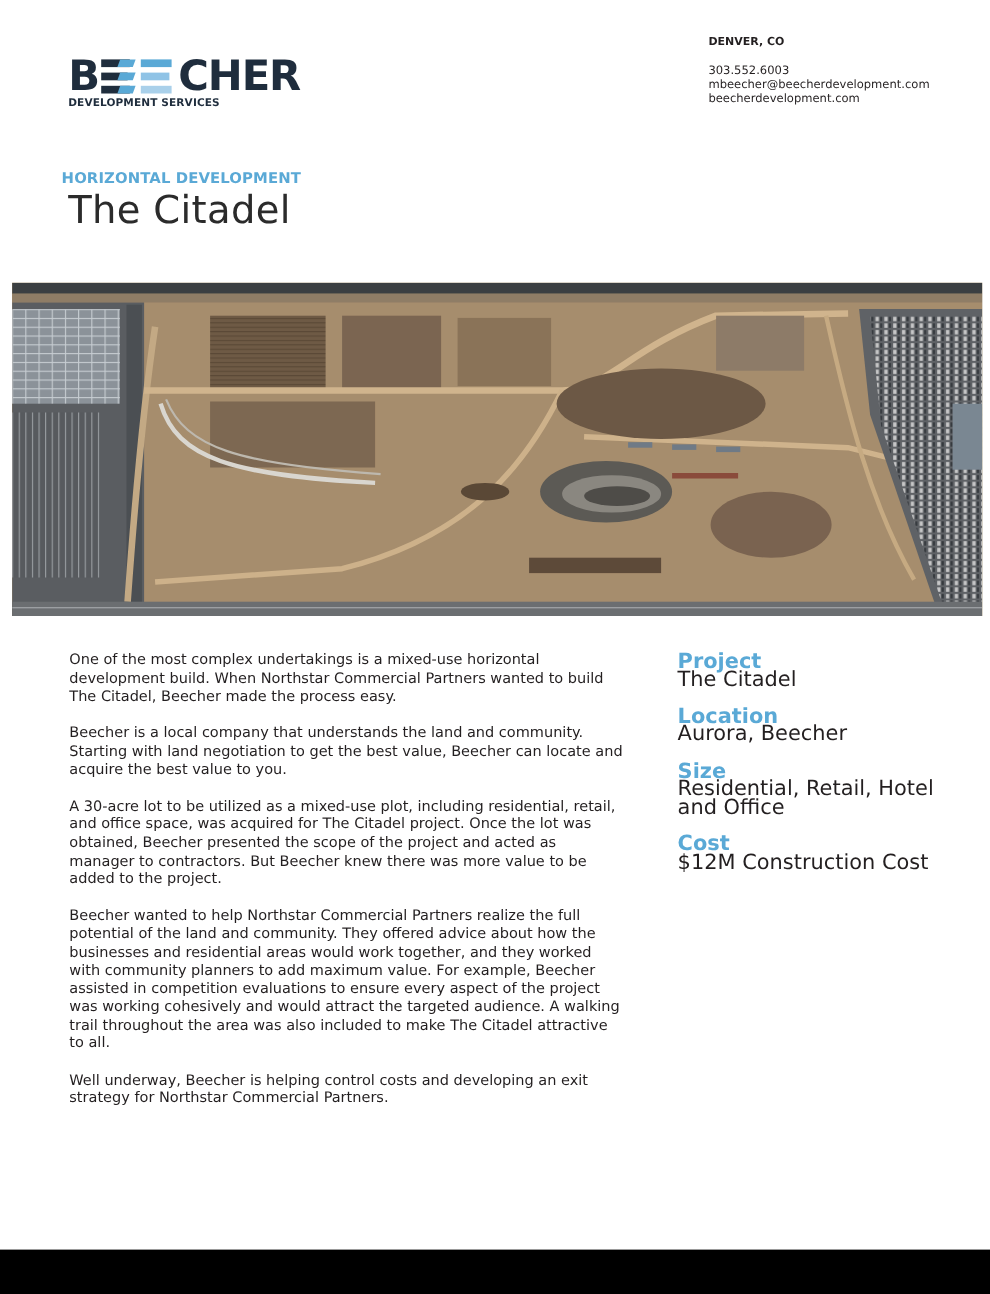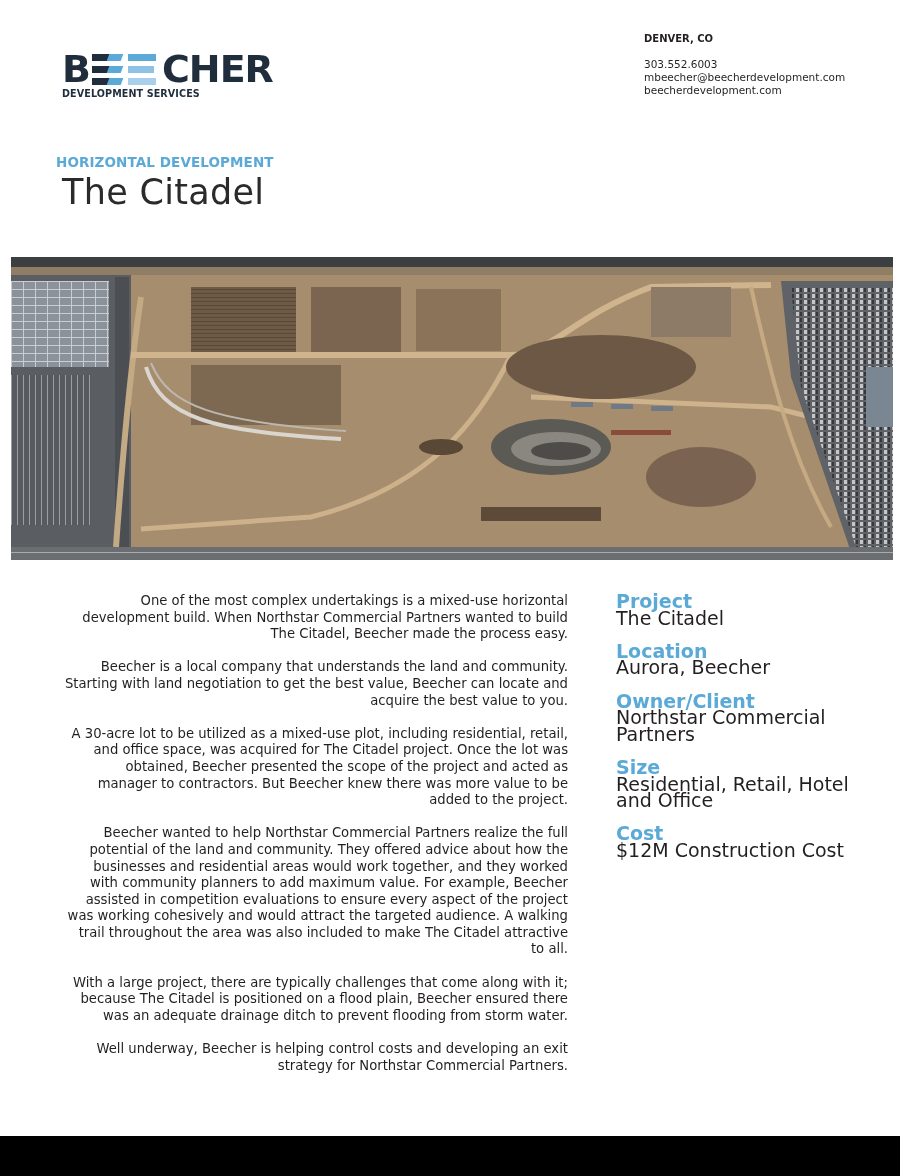--- a/index.html
+++ b/index.html
@@ -22,21 +22,21 @@
     
     .eyebrow { position: absolute; left: 56px; top: 154px; font-family: "DejaVu Sans", sans-serif; font-weight: bold; font-size: 13.5px; color: #5aa9d6; letter-spacing: 0.1px; }
     .title { position: absolute; left: 62px; top: 172px; font-family: "DejaVu Sans", sans-serif; font-weight: normal; font-size: 35px; color: #2b2b2b; letter-spacing: 0.3px; }
 
     
     .photo { position: absolute; left: 11px; top: 257px; width: 882px; height: 303px; overflow: hidden; background: #9a8568; }
     .photo svg { display: block; }
 
     
     .body-text { position: absolute; left: 63px; top: 593px; width: 505px; font-family: "DejaVu Sans", sans-serif; font-size: 13.2px; line-height: 16.6px; color: #231f20; }
-    .body-text p { margin-bottom: 16.6px; text-align: right; }
+    .body-text p { margin-bottom: 16.6px; }
 
     
     .facts { position: absolute; left: 616px; top: 593px; width: 270px; font-family: "DejaVu Sans", sans-serif; font-size: 19px; line-height: 16.6px; }
     .fact { margin-bottom: 16.6px; }
     .fact-label { color: #5aa9d6; font-weight: bold; display: block; }
     .fact-value { color: #231f20; display: block; }
 
     .footer-band { position: absolute; left: 0; top: 1136px; width: 900px; height: 40px; background: #000000; }
   </style>
 </head>
@@ -145,36 +145,31 @@
     <rect x="0" y="290" width="882" height="13" fill="#6b6e71"></rect>
     <rect x="0" y="295" width="882" height="1" fill="#a9acae"></rect>
   </svg>
 </div>
 
 <div class="body-text">
   <p>One of the most complex undertakings is a mixed-use horizontal development build. When Northstar Commercial Partners wanted to build The Citadel, Beecher made the process easy.</p>
   <p>Beecher is a local company that understands the land and community. Starting with land negotiation to get the best value, Beecher can locate and acquire the best value to you.</p>
   <p>A 30-acre lot to be utilized as a mixed-use plot, including residential, retail, and office space, was acquired for The Citadel project. Once the lot was obtained, Beecher presented the scope of the project and acted as manager to contractors. But Beecher knew there was more value to be added to the project.</p>
   <p>Beecher wanted to help Northstar Commercial Partners realize the full potential of the land and community. They offered advice about how the businesses and residential areas would work together, and they worked with community planners to add maximum value. For example, Beecher assisted in competition evaluations to ensure every aspect of the project was working cohesively and would attract the targeted audience. A walking trail throughout the area was also included to make The Citadel attractive to all.</p>
-  <p>With a large project, there are typically challenges that come along with it; because The Citadel is positioned on a flood plain, Beecher ensured there was an adequate drainage ditch to prevent flooding from storm water.</p>
   <p>Well underway, Beecher is helping control costs and developing an exit strategy for Northstar Commercial Partners.</p>
 </div>
 
 <div class="facts">
   <div class="fact">
     <span class="fact-label">Project</span>
     <span class="fact-value">The Citadel</span>
   </div>
   <div class="fact">
     <span class="fact-label">Location</span>
     <span class="fact-value">Aurora, Beecher</span>
-  </div>
-  <div class="fact">
-    <span class="fact-label">Owner/Client</span>
-    <span class="fact-value">Northstar Commercial Partners</span>
   </div>
   <div class="fact">
     <span class="fact-label">Size</span>
     <span class="fact-value">Residential, Retail, Hotel and Office</span>
   </div>
   <div class="fact">
     <span class="fact-label">Cost</span>
     <span class="fact-value">$12M Construction Cost</span>
   </div>
 </div>

